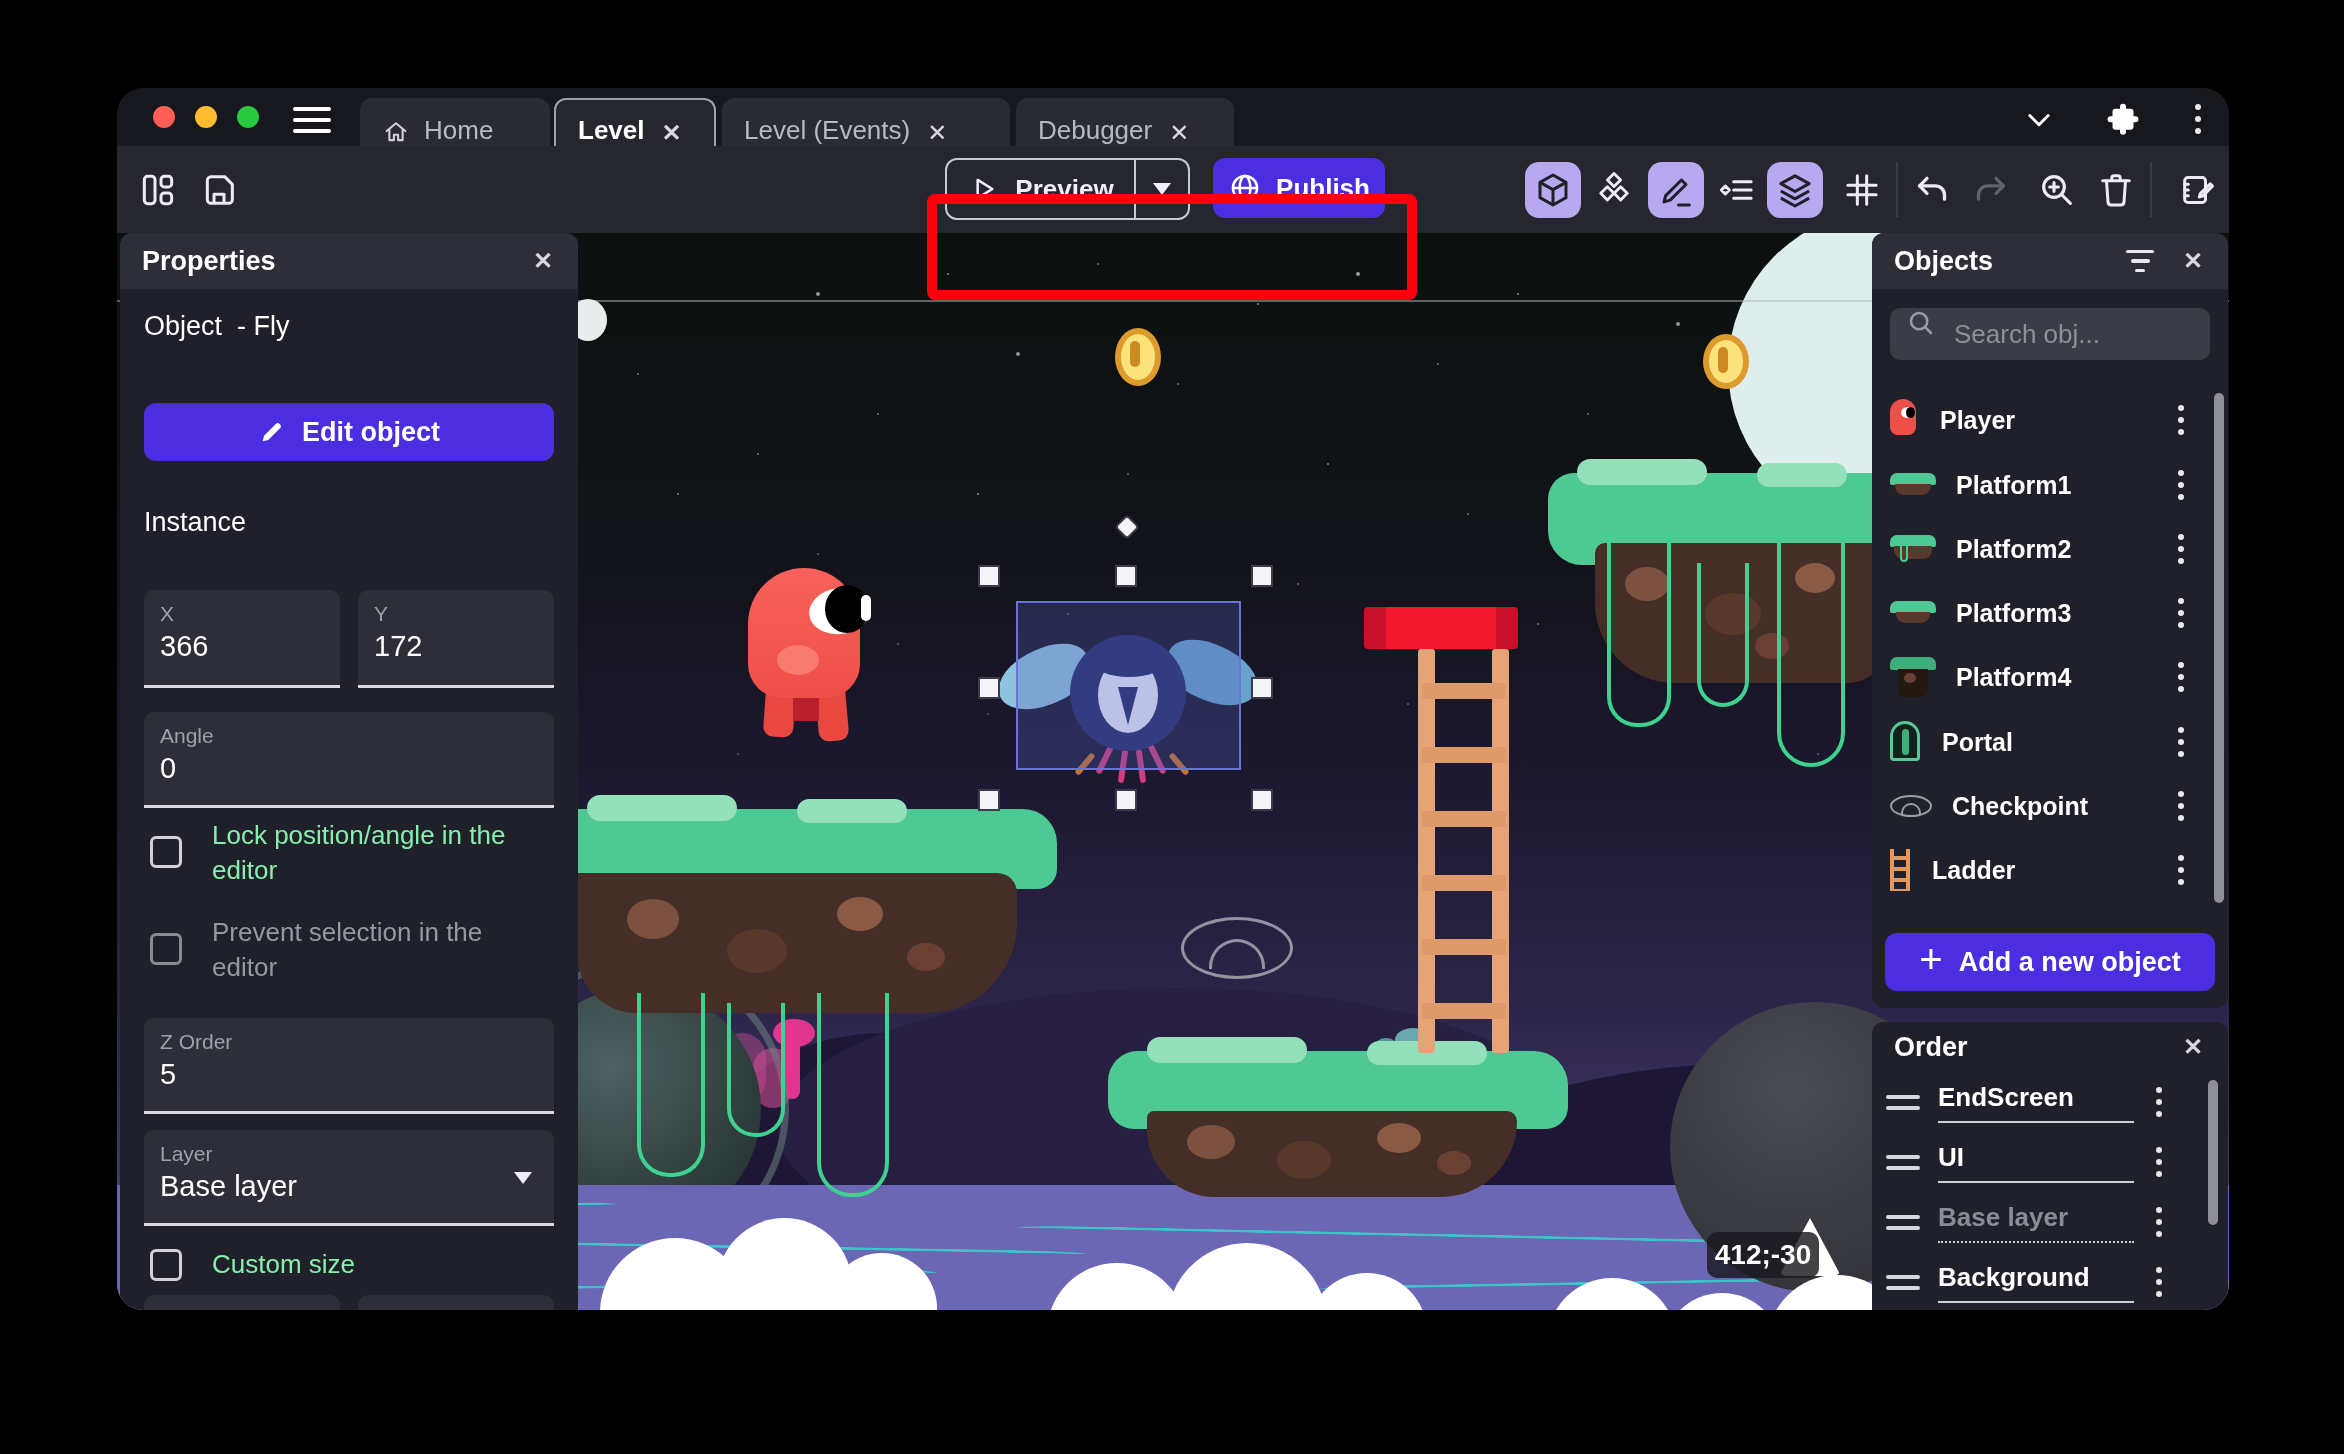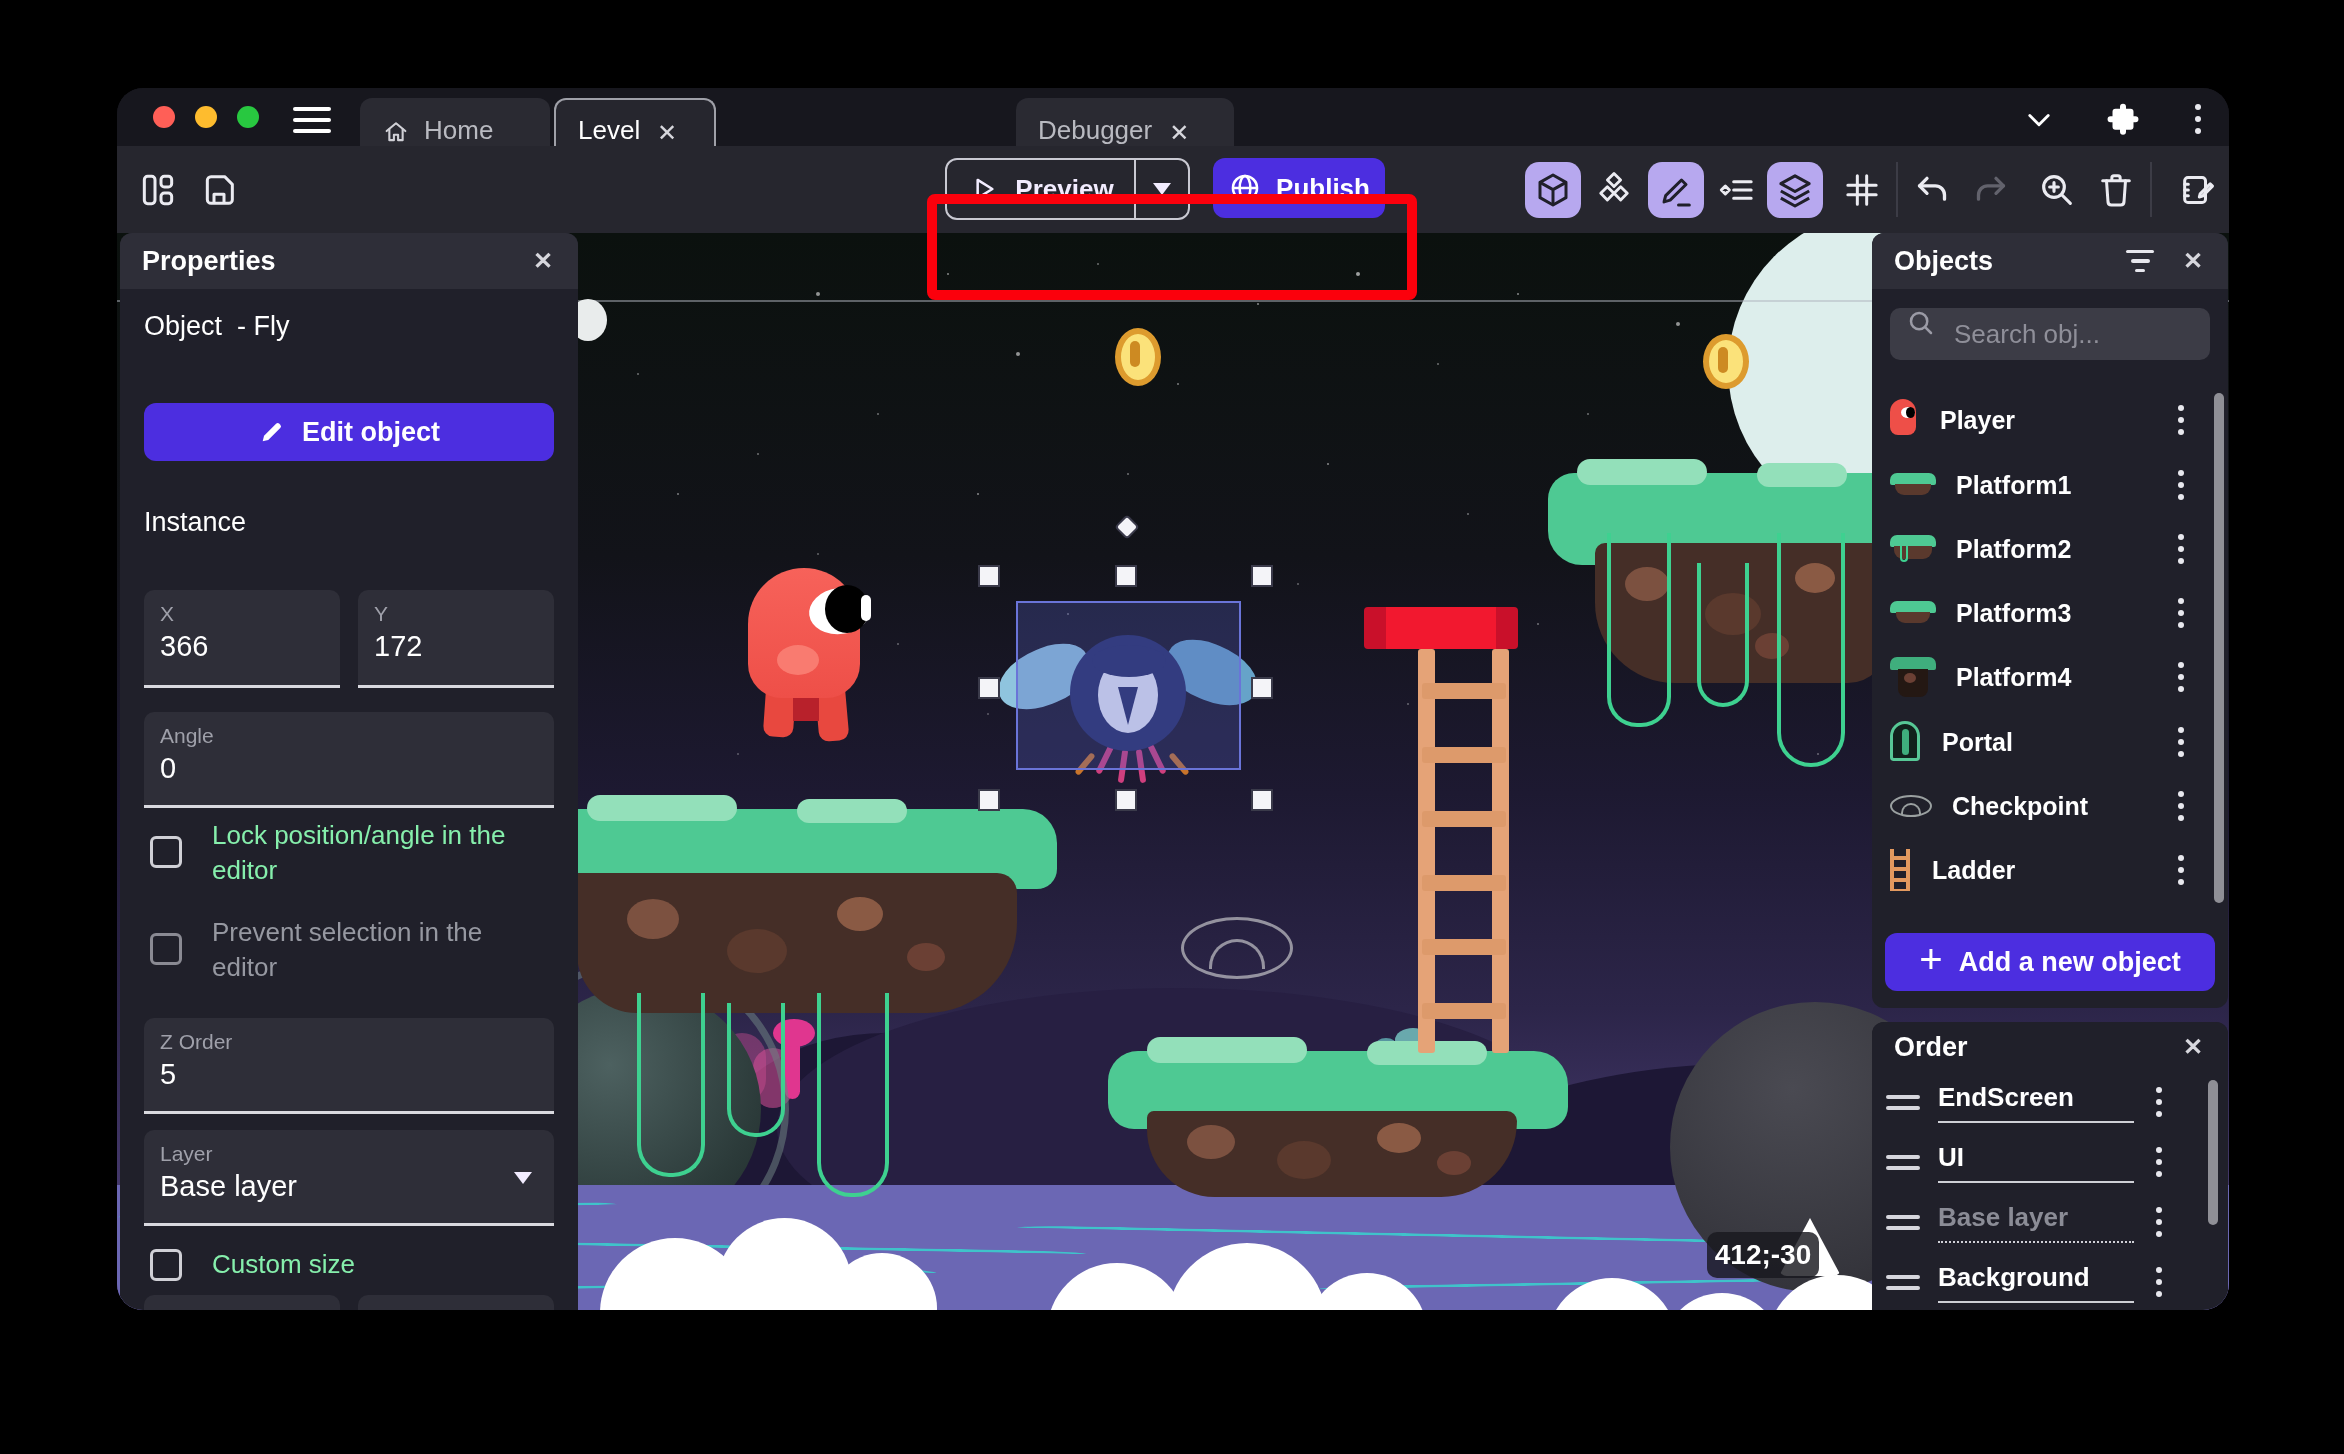--- a/index.html
+++ b/index.html
@@ -9,21 +9,21 @@
   
   .window{position:absolute;left:117px;top:88px;width:2112px;height:1222px;background:#17171e;
           border-radius:26px;overflow:hidden}
   .titlebar{position:absolute;left:0;top:0;width:100%;height:58px;background:#17171e}
   .light{position:absolute;top:18px;width:22px;height:22px;border-radius:50%}
   .burger{position:absolute;left:176px;top:19px;display:flex;flex-direction:column;gap:7px}
   .burger i{width:38px;height:4px;background:#fff;border-radius:2px}
   .tab{position:absolute;top:10px;height:48px;border-radius:12px 12px 0 0;display:flex;align-items:flex-end;
        gap:14px;box-sizing:border-box;padding:0 22px;color:#b9bac1;font-size:26px}
   .tab.pill{background:#2a2a32}
-  .tab.active{background:#26262e;border:2px solid #9fa0a8;border-bottom:none;color:#fff;font-weight:400}
+  .tab.active{background:#26262e;border:2px solid #9fa0a8;border-bottom:none;color:#fff;font-weight:700}
   .closex{width:26px;height:26px;position:relative;flex:0 0 auto;cursor:default}
   .closex::before{content:"✕";color:#d7d7dd;font-size:24px;line-height:26px;display:block;text-align:center}
   .tb-right{position:absolute;top:14px;display:flex;align-items:center;color:#fff}
   .kebab{display:flex;flex-direction:column;gap:6px;align-items:center}
   .kebab i{width:6px;height:6px;border-radius:50%;background:#e8e8ee}
   
   .toolbar{position:absolute;left:0;top:58px;width:100%;height:87px;background:#26262e;color:#ebebf1}
   .ticon{position:absolute;top:0;height:87px;display:flex;align-items:center;justify-content:center;width:58px}
   .activebg{background:#b7a8ef;border-radius:14px;width:56px;height:56px;display:flex;align-items:center;
             justify-content:center;color:#20202a}
@@ -119,20 +119,24 @@
           </svg>
       </span>
       <span>Home</span>
     </div>
 
     <div class="tab active" style="left:437px;width:162px">
       <span>Level</span>
       <span class="closex"></span>
     </div>
 
+    <div class="tab pill" style="left:605px;width:288px">
+      <span>Level (Events)</span>
+      <span class="closex"></span>
+    </div>
 
     <div class="tab pill" style="left:899px;width:218px">
       <span>Debugger</span>
       <span class="closex"></span>
     </div>
 
     <div class="tb-right" style="left:1905px">
       <svg width="34" height="34" viewBox="0 0 24 24" fill="none" stroke="#fff" stroke-width="2" stroke-linecap="round" stroke-linejoin="round">
           <path d="M5.5 9.5l6.5 6.5L18.5 9.5"></path>
         </svg>

